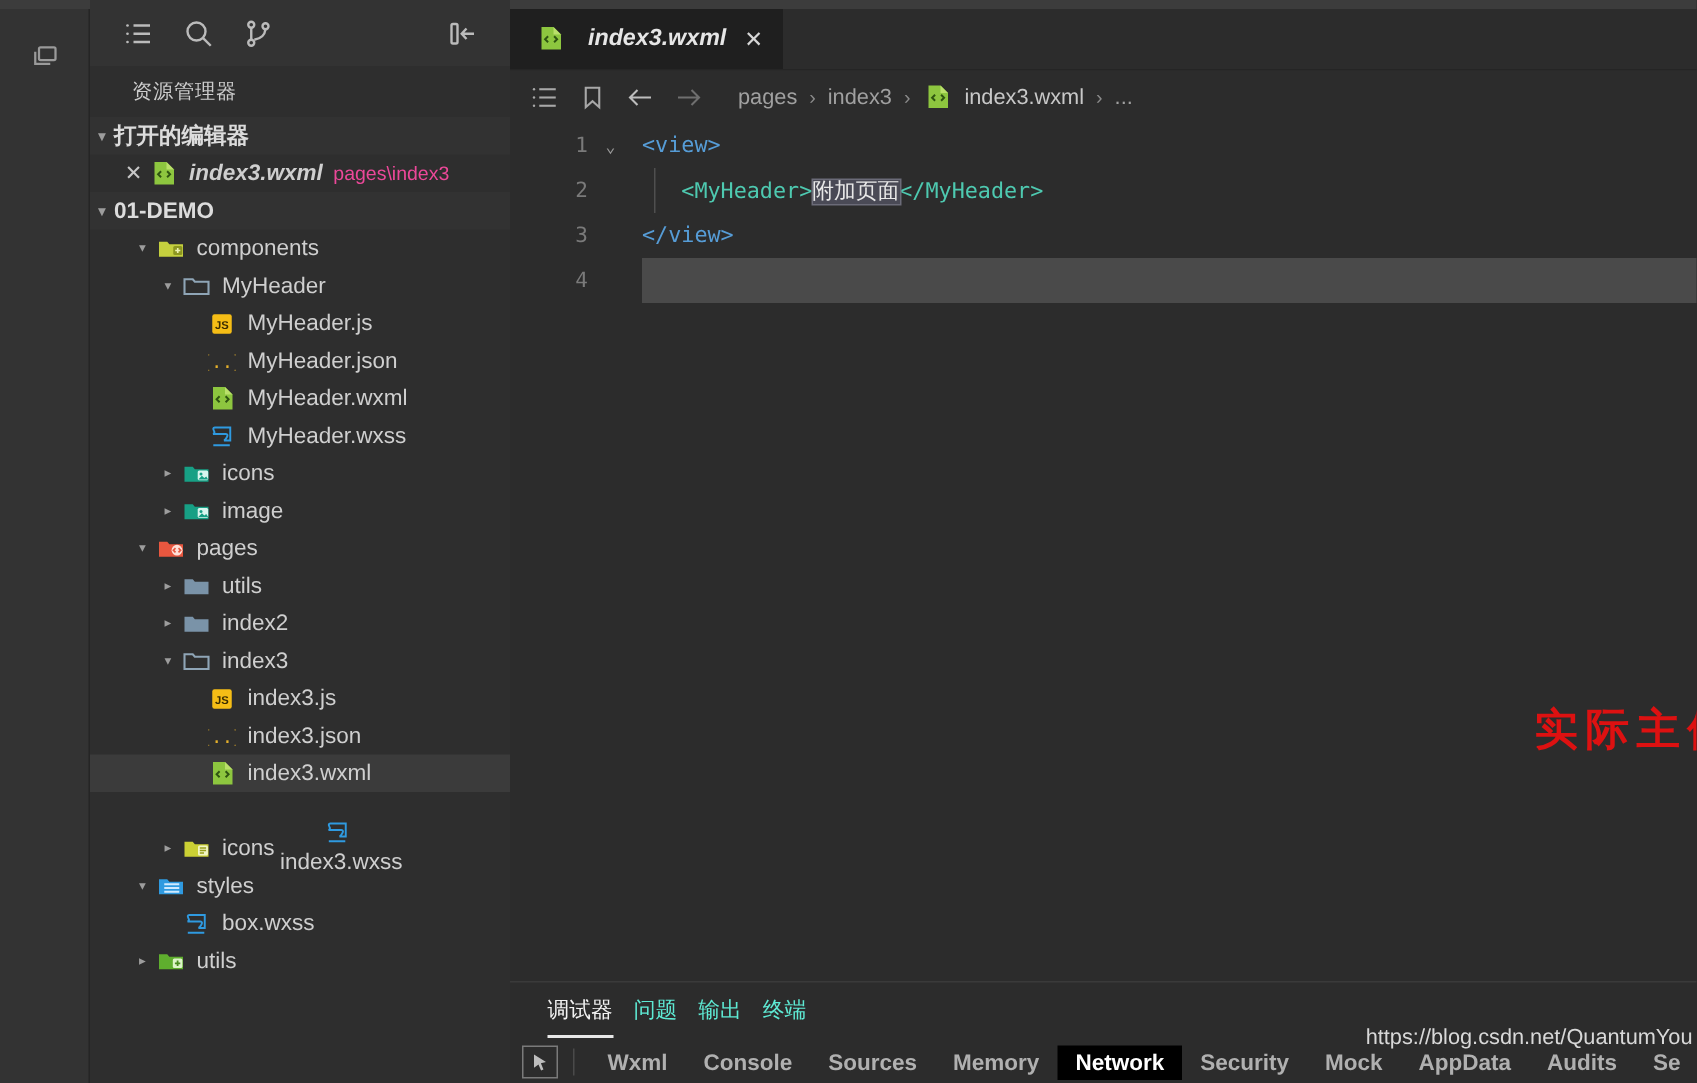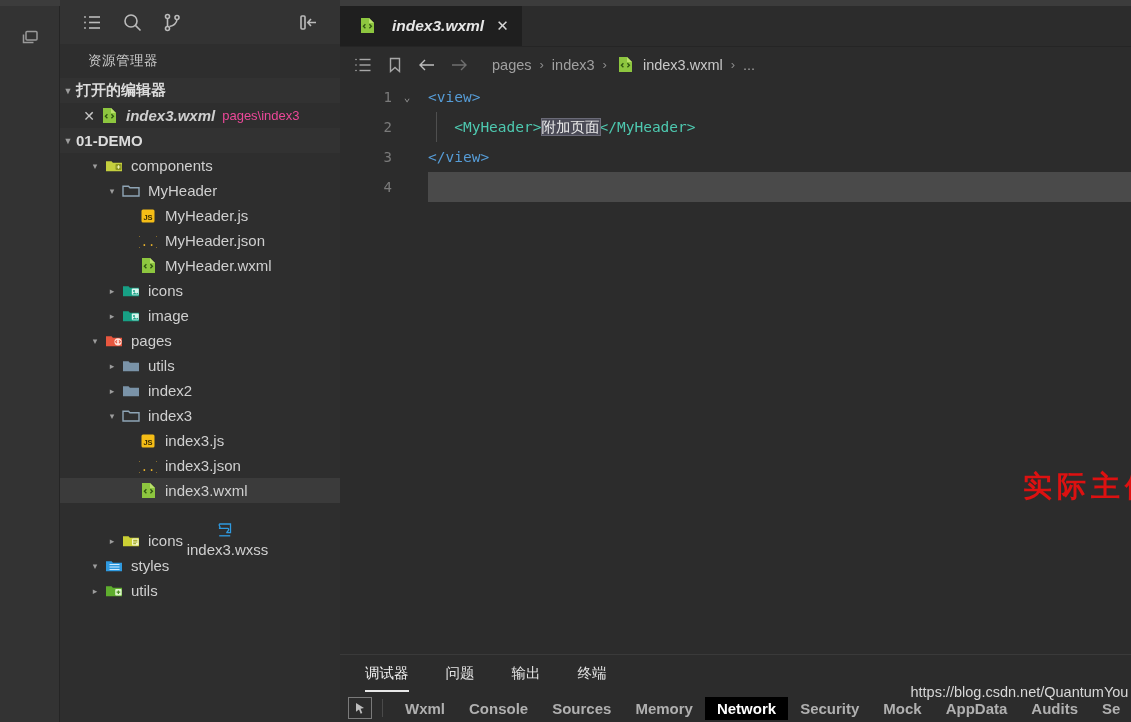--- a/index.html
+++ b/index.html
@@ -146,25 +146,25 @@
     font-weight: bold;
     white-space: nowrap;
   }
 
   
   .panel {
     height: 68px; min-height:68px; background:#2c2c2c;
     border-top:1px solid #3a3a3a; position:relative;
   }
   .panel-tabs {
-    height: 38px; display:flex; align-items:center; gap: 37px;
+    height: 38px; display:flex; align-items:center; gap: 14px;
     padding-left: 25px; padding-top:6px;
   }
   .ptab {
-    color:#e5e5e5; font-size:14.5px; cursor:pointer; position:relative;
+    color:#5eead4; font-size:14.5px; cursor:pointer; position:relative;
     padding-bottom:7px;
   }
   .ptab.active { color:#f2f2f2; }
   .ptab.active::after {
     content:""; position:absolute; left:0; right:0; bottom:-2px; height:2px; background:#e8e8e8;
   }
   .devtools {
     height: 30px; display:flex; align-items:center; gap:0px;
     padding-left: 8px; background:#2c2c2c;
   }
@@ -302,20 +302,30 @@
             <span class="twisty"></span>
             <span class="ic">
               <svg width="15" height="17" viewBox="0 0 15 17">
                 <path d="M1 1h8l5 5v10H1z" fill="#8dc63f"></path>
                 <path d="M9 1l5 5H9z" fill="#b9e06a"></path>
                 <path d="M5.4 7.2L3.4 9.2l2 2M9.4 7.2l2 2-2 2" stroke="#2f5511" stroke-width="1.3" fill="none"></path>
               </svg>
             </span>
             <span class="label">MyHeader.wxml</span>
           </div>
+          <div class="row" style="padding-left: 61px;">
+            <span class="twisty"></span>
+            <span class="ic">
+              <svg width="16" height="16" viewBox="0 0 16 16">
+                <path d="M13.5 2H3.2C2 2 2 3 2.6 4.1 3.3 5.3 3 6 2 6.3h8.6c1.2 0 1.3 1 .7 2-.7 1.2-1 2-2 2.3h4.2z" fill="none" stroke="#2f9ae0" stroke-width="1.3"></path>
+                <path d="M2.2 13.8h11" stroke="#2f9ae0" stroke-width="1.3"></path>
+              </svg>
+            </span>
+            <span class="label">MyHeader.wxss</span>
+          </div>
           <div class="row" style="padding-left: 44px;">
             <span class="twisty">▸</span>
             <span class="ic">
               <svg width="18" height="16" viewBox="0 0 18 16">
                 <path d="M1 3.2h5.5l1.4 1.6H17v8.4H1z" fill="#17a085"></path>
                 <rect x="9.8" y="5.6" width="7" height="6.6" rx="1" fill="#d8f5ee"></rect>
                 <circle cx="12" cy="8" r="1" fill="#17a085"></circle>
                 <path d="M10.2 11.6l2.4-2.4 1.6 1.5 1.3-1 1.3 1.9z" fill="#17a085"></path>
               </svg>
             </span>
@@ -424,20 +434,30 @@
           </div>
           <div class="row" style="padding-left: 27px;">
             <span class="twisty">▾</span>
             <span class="ic">
               <svg width="18" height="16" viewBox="0 0 18 16">
                 <path d="M1 3.2h5.5l1.4 1.6H17v8.4H1z" fill="#2f9ae0"></path>
                 <path d="M4.5 6.5h10M4.5 9h10M4.5 11.5h10" stroke="#cfeaff" stroke-width="1.2"></path>
               </svg>
             </span>
             <span class="label">styles</span>
+          </div>
+          <div class="row" style="padding-left: 44px;">
+            <span class="twisty"></span>
+            <span class="ic">
+              <svg width="16" height="16" viewBox="0 0 16 16">
+                <path d="M13.5 2H3.2C2 2 2 3 2.6 4.1 3.3 5.3 3 6 2 6.3h8.6c1.2 0 1.3 1 .7 2-.7 1.2-1 2-2 2.3h4.2z" fill="none" stroke="#2f9ae0" stroke-width="1.3"></path>
+                <path d="M2.2 13.8h11" stroke="#2f9ae0" stroke-width="1.3"></path>
+              </svg>
+            </span>
+            <span class="label">box.wxss</span>
           </div>
           <div class="row" style="padding-left: 27px;">
             <span class="twisty">▸</span>
             <span class="ic">
               <svg width="18" height="16" viewBox="0 0 18 16">
                 <path d="M1 3.2h5.5l1.4 1.6H17v8.4H1z" fill="#5fae2e"></path>
                 <rect x="10.2" y="6" width="6.4" height="6.4" rx="1" fill="#ddf5c9"></rect>
                 <path d="M13.4 7.4v3.6M11.6 9.2h3.6" stroke="#4a8c22" stroke-width="1.2"></path>
               </svg>
             </span>

